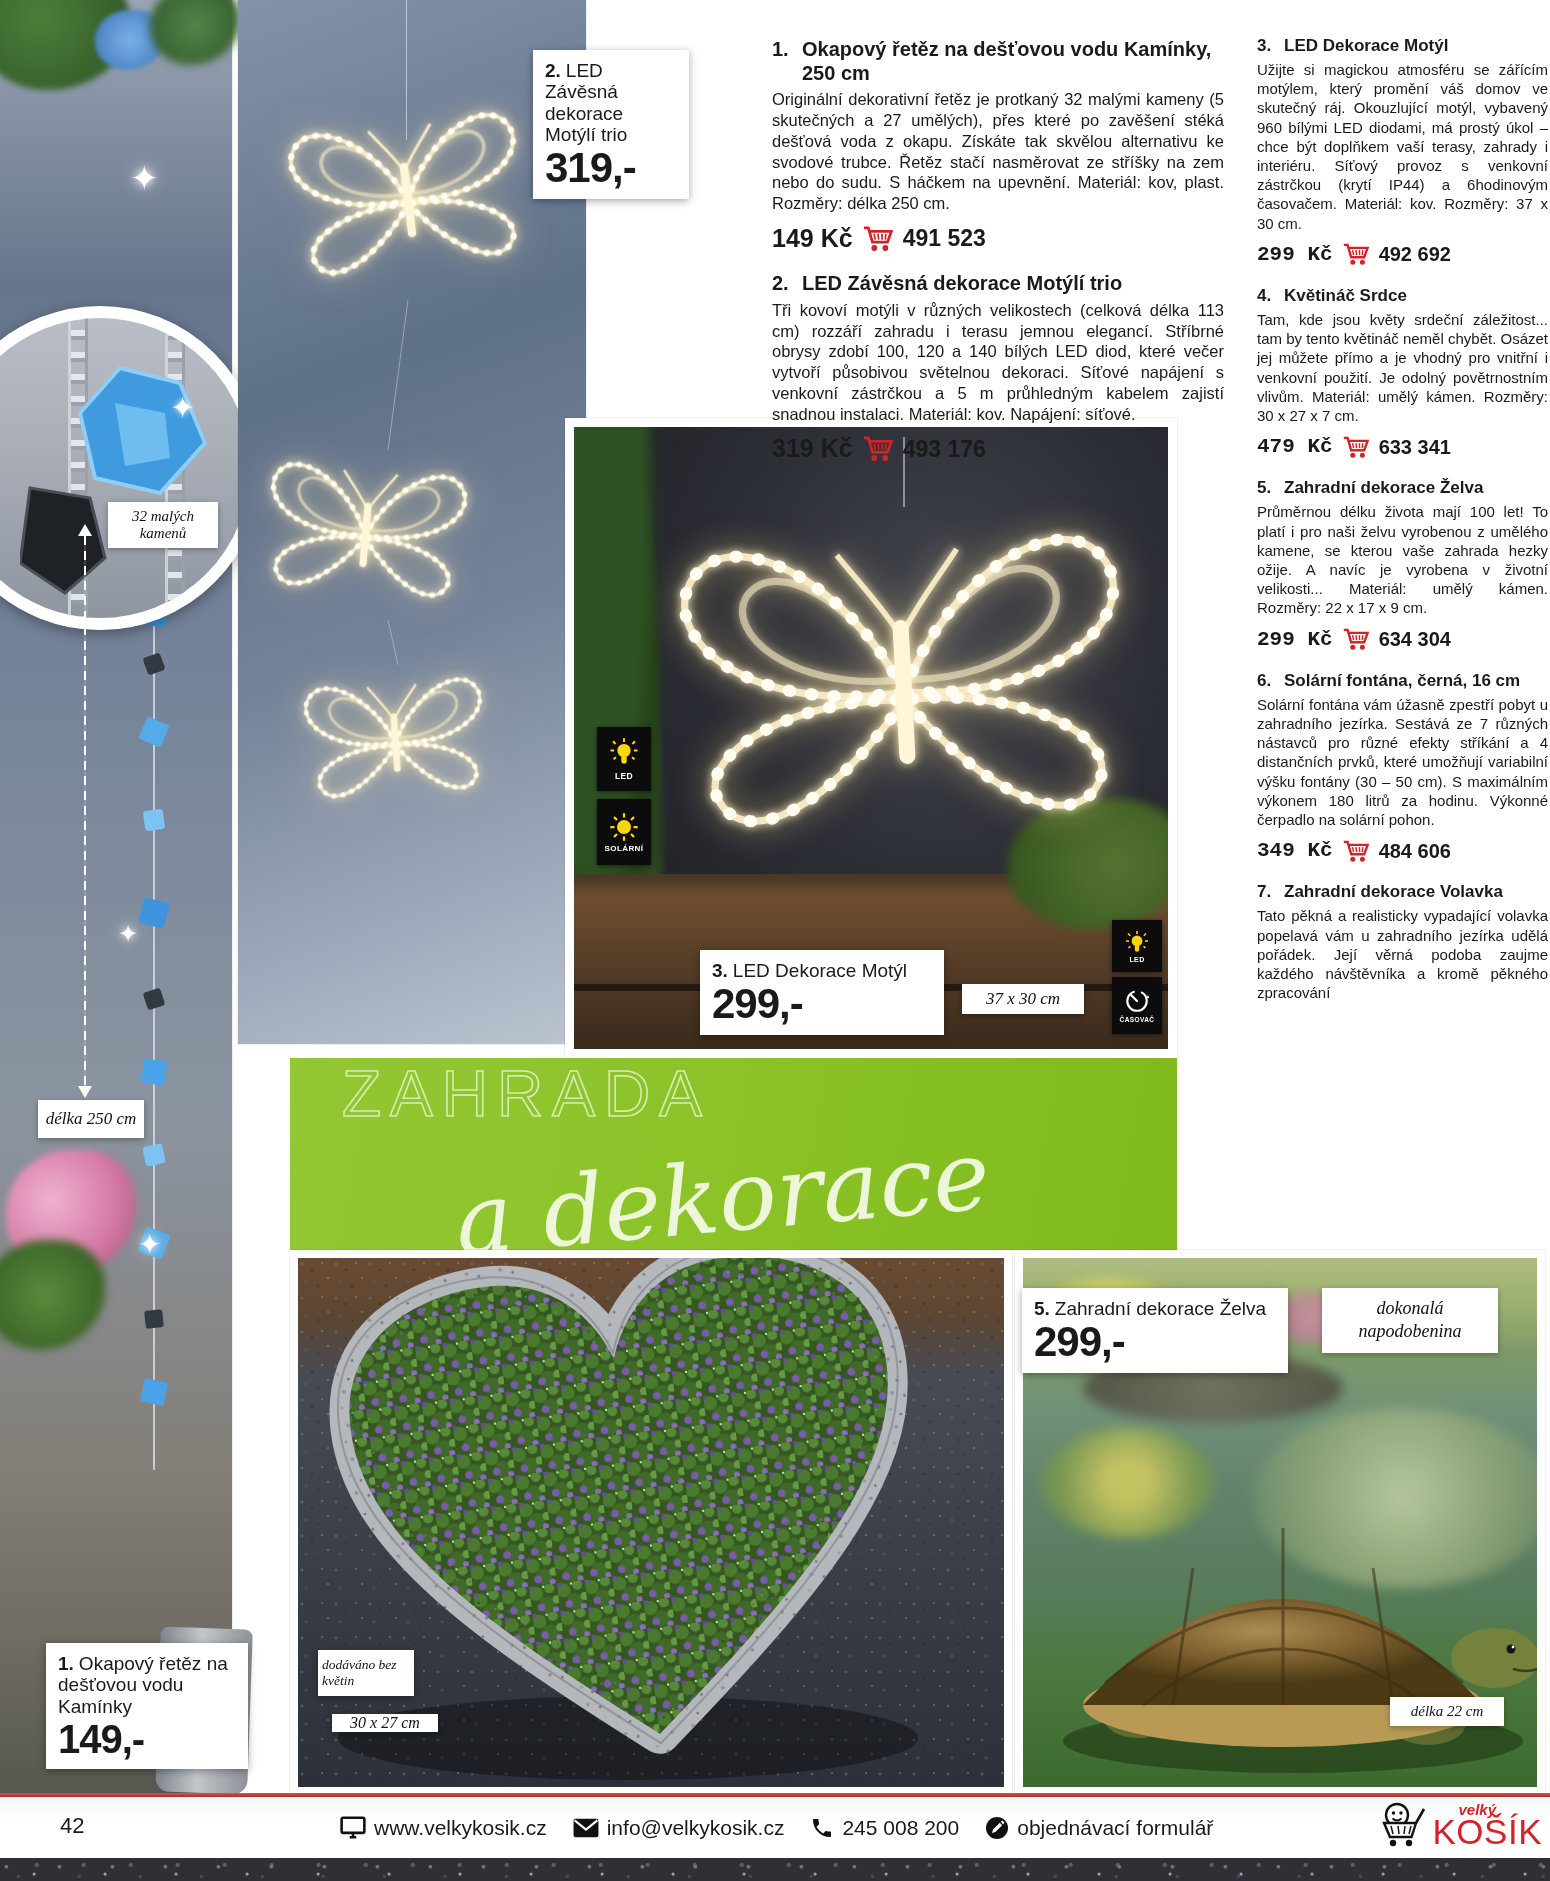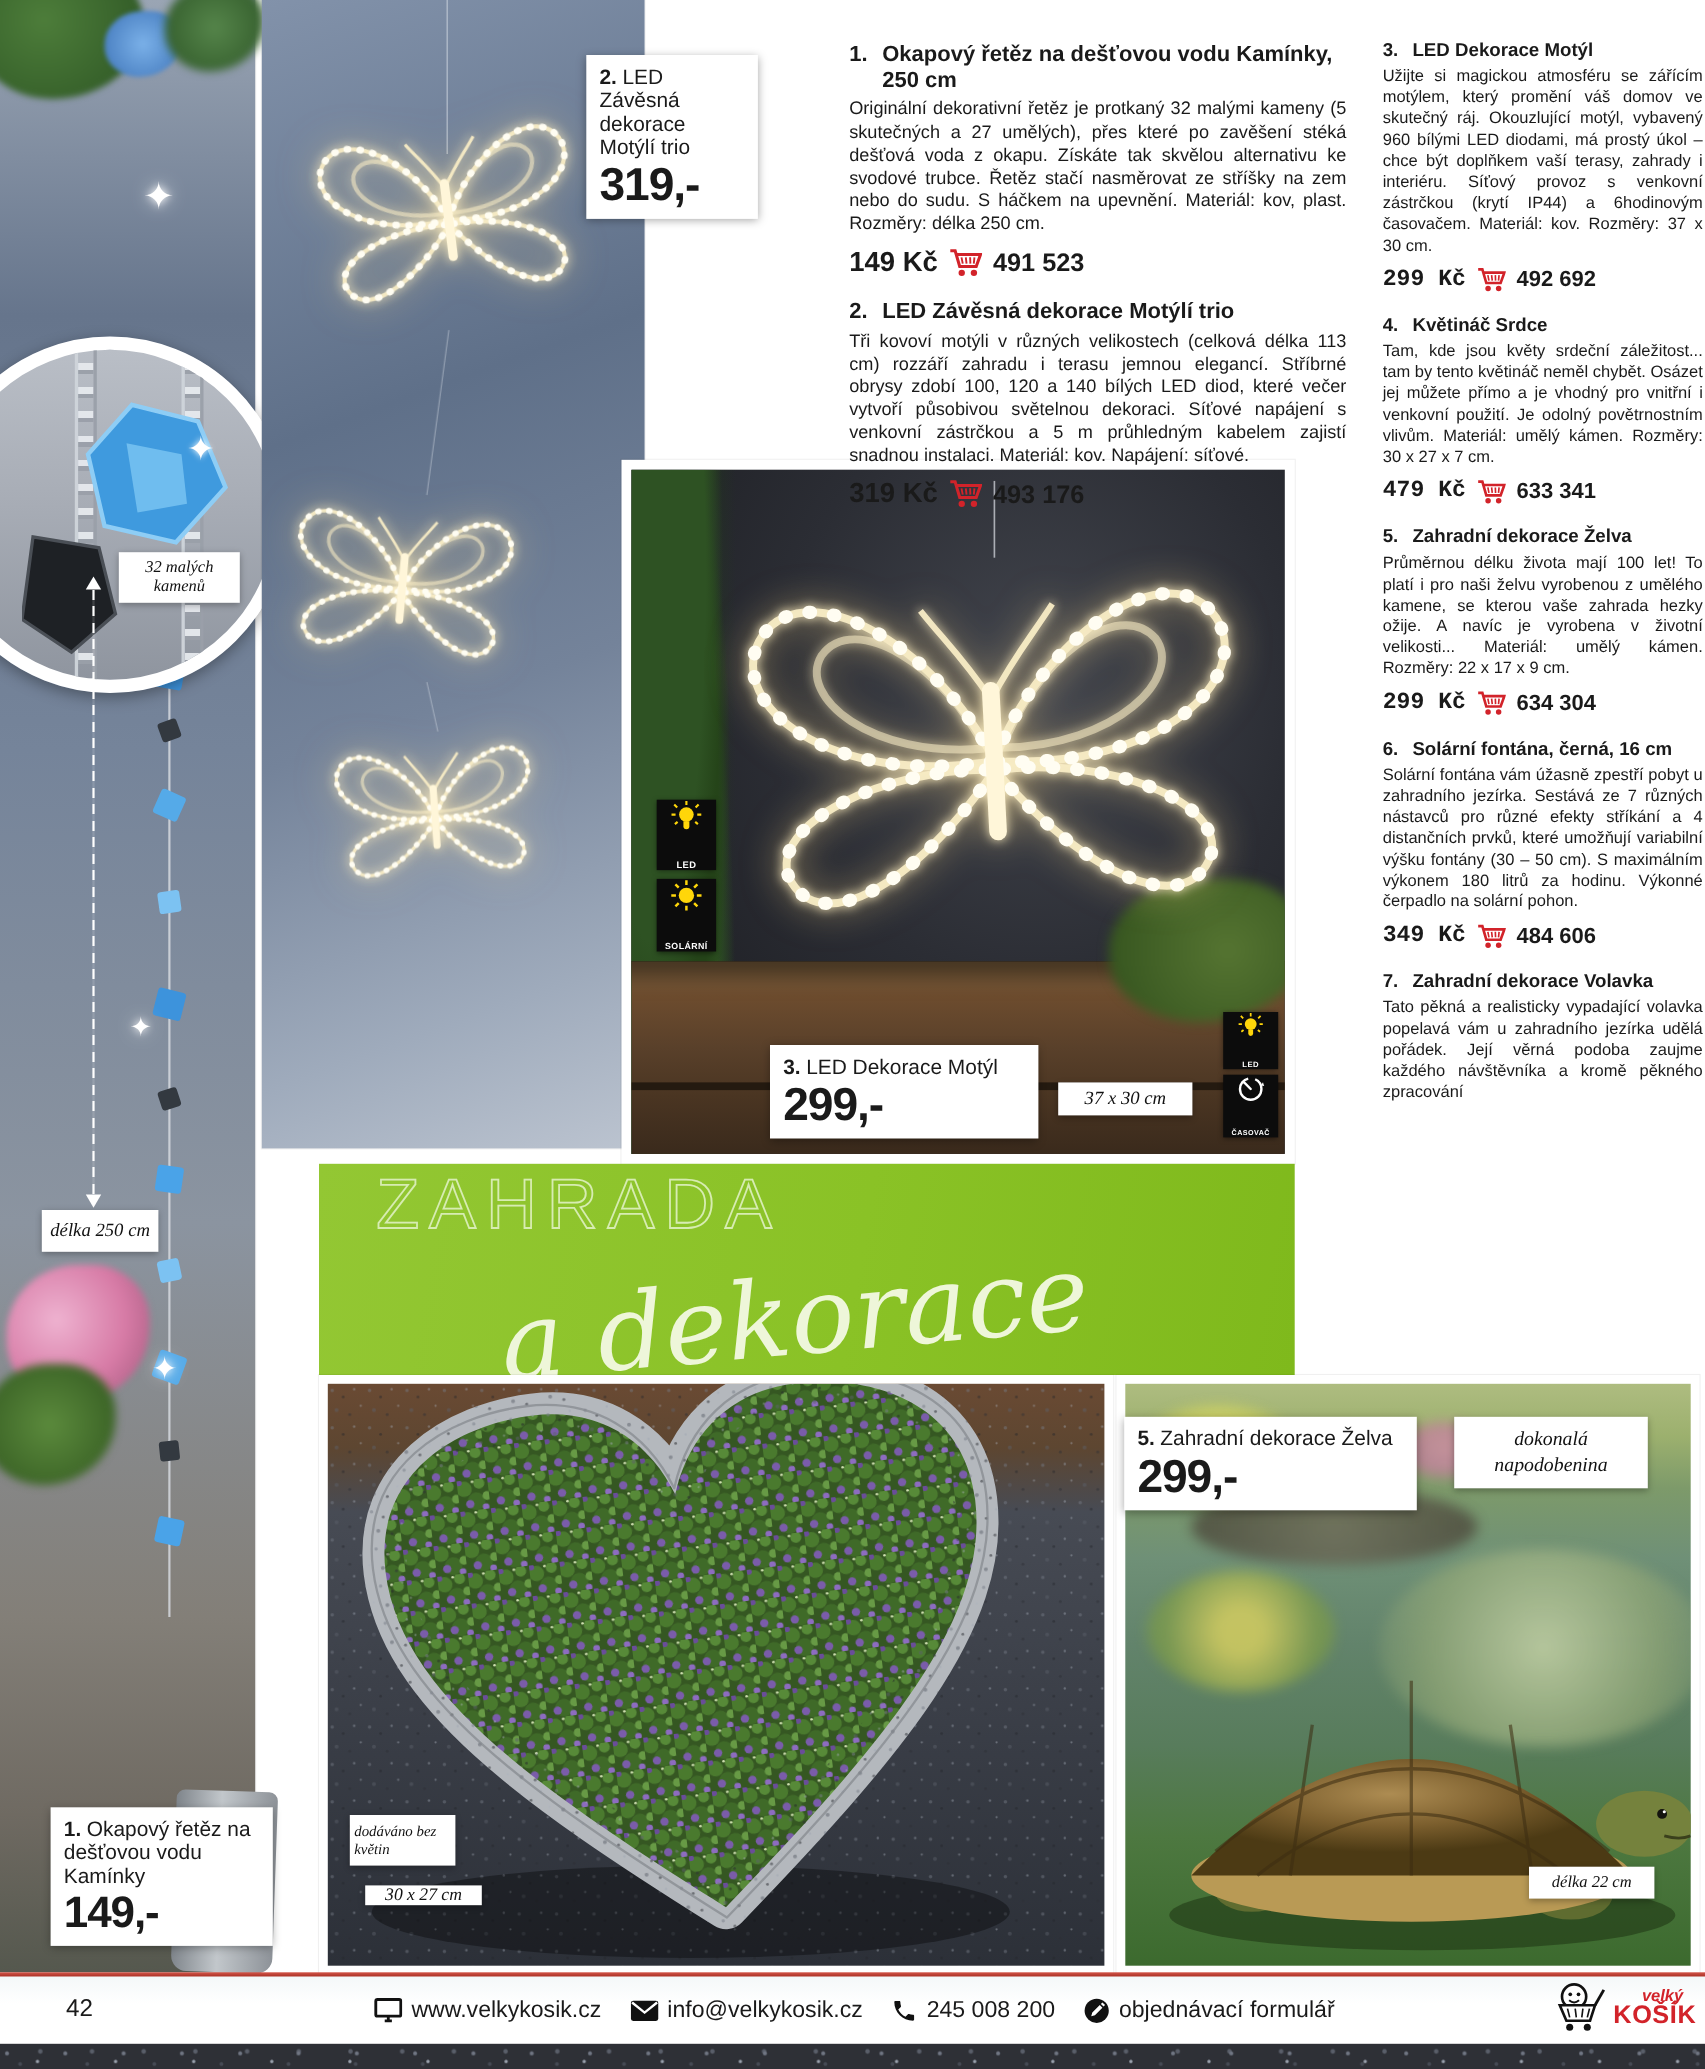--- a/index.html
+++ b/index.html
@@ -37,21 +37,21 @@
   #photo-turtle{left:1015px;top:1250px;width:530px;height:545px;background:#fff;padding:8px;box-sizing:border-box;}
   #photo-turtle-inner{position:relative;width:100%;height:100%;overflow:hidden;
     background:linear-gradient(180deg,#aebc80 0%,#9cb06e 9%,#7d9a6a 18%,#6f9077 30%,#62836b 45%,#587c5c 62%,#4d7840 78%,#3c6a2e 100%);}
   .blob{position:absolute;border-radius:50%;filter:blur(6px);}
   
   .plabel{background:#fff;box-shadow:0 2px 8px rgba(0,0,0,.35);padding:10px 12px;}
   .plabel .t{font-size:19px;line-height:1.12;}
   .plabel .t .n{font-weight:bold;margin-right:5px;}
   .plabel .big{font-weight:bold;font-size:42px;line-height:1.0;letter-spacing:-1px;margin-top:2px;}
   
-  .badge{background:#0c0c0c;display:flex;flex-direction:column;align-items:center;justify-content:space-between;
+  .badge{background:#0c0c0c;display:flex;flex-direction:column;align-items:center;justify-content:center;
     color:#fff;box-shadow:0 1px 5px rgba(0,0,0,.5);}
   .badge .cap{font-size:8.5px;font-weight:bold;letter-spacing:.4px;margin-top:2px;}
   
   .col{line-height:1.25;}
   .item{position:relative;margin-bottom:18px;}
   .ihead{font-weight:bold;position:relative;padding-left:30px;}
   .ihead .n{position:absolute;left:0;top:0;}
   .ibody{text-align:justify;margin-top:4px;}
   .prow{display:flex;align-items:center;gap:10px;margin-top:9px;font-weight:bold;}
   #col-mid{left:772px;top:38px;width:452px;}
@@ -75,21 +75,21 @@
   #page-num{position:absolute;left:44px;top:16px;font-size:22px;margin-left:16px;}
   #granite{left:0;top:1858px;width:1550px;height:23px;background-color:#2e3036;
     background-image:radial-gradient(circle at 12% 38%,#707683 0 1.2px,transparent 2.4px),
       radial-gradient(circle at 48% 70%,#9aa1ad 0 1px,transparent 2px),
       radial-gradient(circle at 78% 30%,#595e69 0 1.5px,transparent 2.6px),
       radial-gradient(circle at 30% 80%,#464a54 0 1.2px,transparent 2.2px);
     background-size:53px 23px,71px 23px,47px 23px,61px 23px;}
   #logo{position:absolute;right:8px;top:4px;display:flex;align-items:center;gap:4px;}
   #logo .stack{display:flex;flex-direction:column;line-height:.9;}
   #logo .velky{color:#d2232a;font-size:15px;font-weight:bold;font-style:italic;margin-left:26px;}
-  #logo .kosik{color:#d2232a;font-size:23px;font-weight:bold;letter-spacing:.5px;}
+  #logo .kosik{color:#d2232a;font-size:35px;font-weight:normal;letter-spacing:.5px;}
 </style>
 </head>
 <body>
 
 <svg width="0" height="0" style="position:absolute">
   <defs>
     <symbol id="sym-bfly" viewBox="0 0 120 100">
       <g fill="none" stroke="#f8ecc6" stroke-width="1.8" opacity=".95">
         <path d="M60 50 C48 22 18 4 8 20 C0 34 22 54 60 50 Z"></path>
         <path d="M60 52 C40 78 18 88 12 74 C8 62 34 50 60 52 Z"></path>

